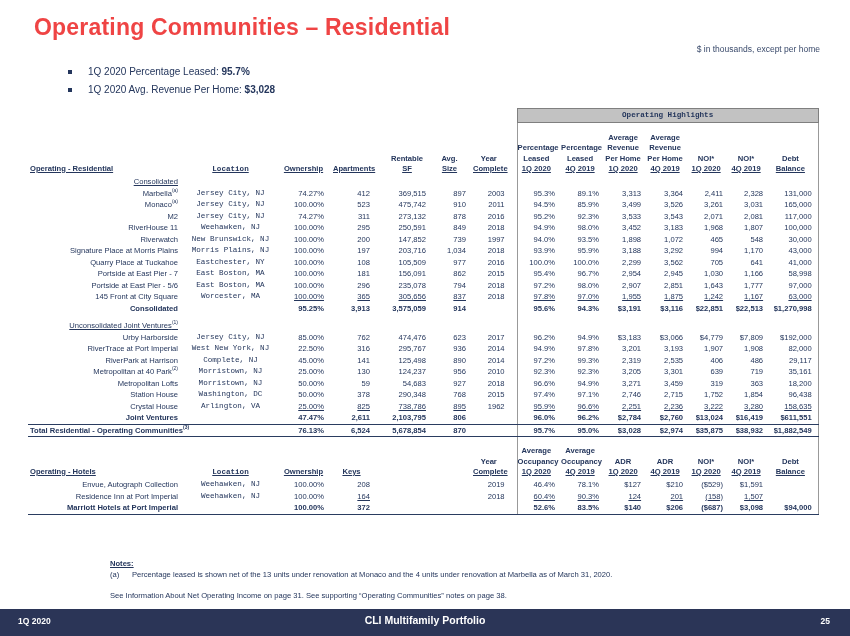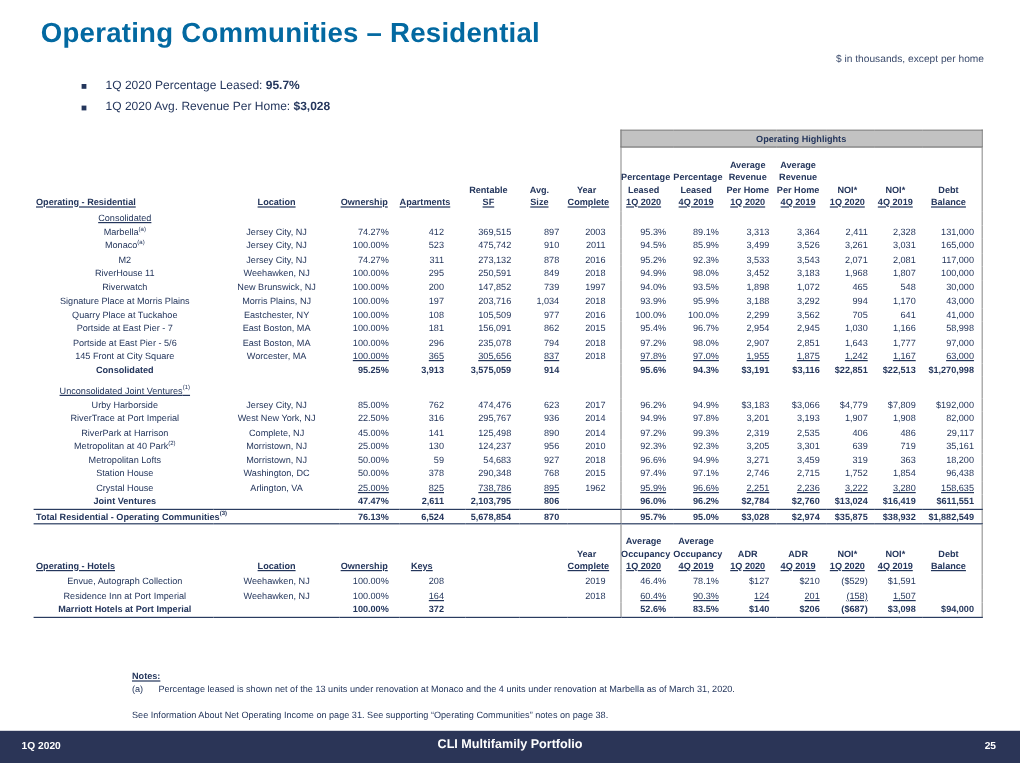--- a/index.html
+++ b/index.html
@@ -1,30 +1,30 @@
 <!DOCTYPE html>
 <html><head>
 <meta charset="utf-8">
 <style>
   html,body{margin:0;padding:0;}
   body{width:850px;height:636px;position:relative;background:#ffffff;
        font-family:"Liberation Sans",sans-serif;color:#24365C;overflow:hidden;}
 
-  .title{position:absolute;left:34px;top:14px;font-size:23px;font-weight:bold;color:#0369a1;letter-spacing:0.2px;}
+  .title{position:absolute;left:34px;top:14px;font-size:23px;font-weight:bold;color:#ef4444;letter-spacing:0.2px;}
   .units{position:absolute;right:30px;top:44px;font-size:8.5px;color:#3A4A6B;}
   .bullets{position:absolute;left:68px;top:66px;font-size:10px;}
   .bullet{display:flex;align-items:center;margin-bottom:7px;}
   .sq{width:4px;height:4px;background:#24365C;margin-right:16px;flex:0 0 auto;}
 
   .table-wrap{position:absolute;left:28px;top:108px;}
   table{border-collapse:collapse;table-layout:fixed;width:790px;font-size:7.6px;color:#24365C;}
   td{padding:0;white-space:nowrap;overflow:visible;height:11.5px;line-height:11.5px;vertical-align:bottom;}
 
-  #optable td:nth-child(1){text-align:center;padding-left:2px;}
-  #optable td:nth-child(2){text-align:center;}
+  #optable td:nth-child(1){text-align:right;padding-left:2px;}
+  #optable td:nth-child(2){text-align:center;font-family:Liberation Mono, monospace;}
   #optable td:nth-child(3){text-align:right;padding-right:9px;}
   #optable td:nth-child(4){text-align:right;padding-right:18px;}
   #optable td:nth-child(5){text-align:right;padding-right:7px;}
   #optable td:nth-child(6){text-align:right;padding-right:7px;}
   #optable td:nth-child(7){text-align:right;padding-right:12px;}
   #optable td:nth-child(n+8){text-align:right;padding-right:6px;}
 
   tr.banner-row td{height:13px;line-height:13px;}
   td.banner{background:#C2C2C2;border:1px solid #7F7F7F;text-align:center !important;
             font-weight:bold;padding-right:0 !important;}

